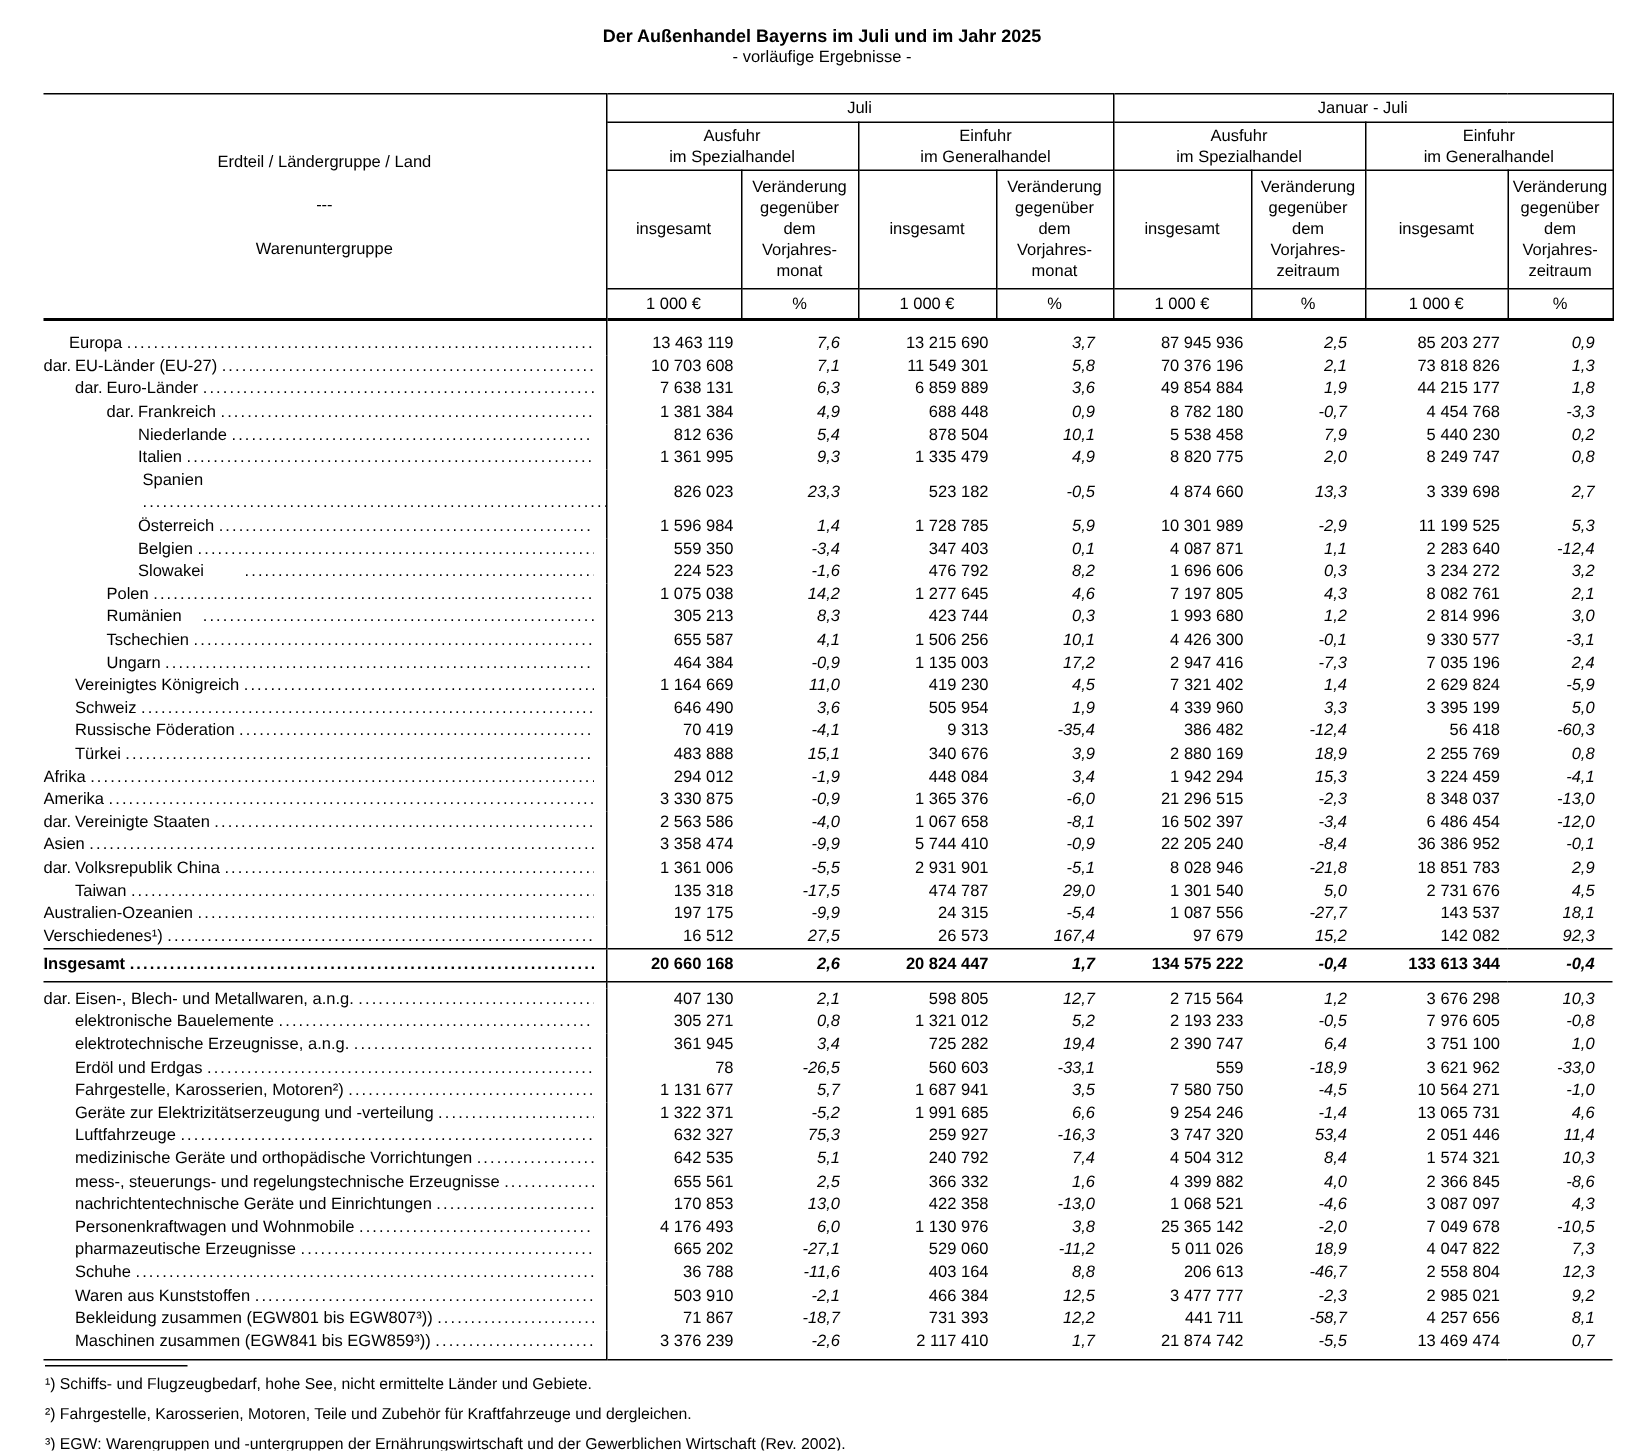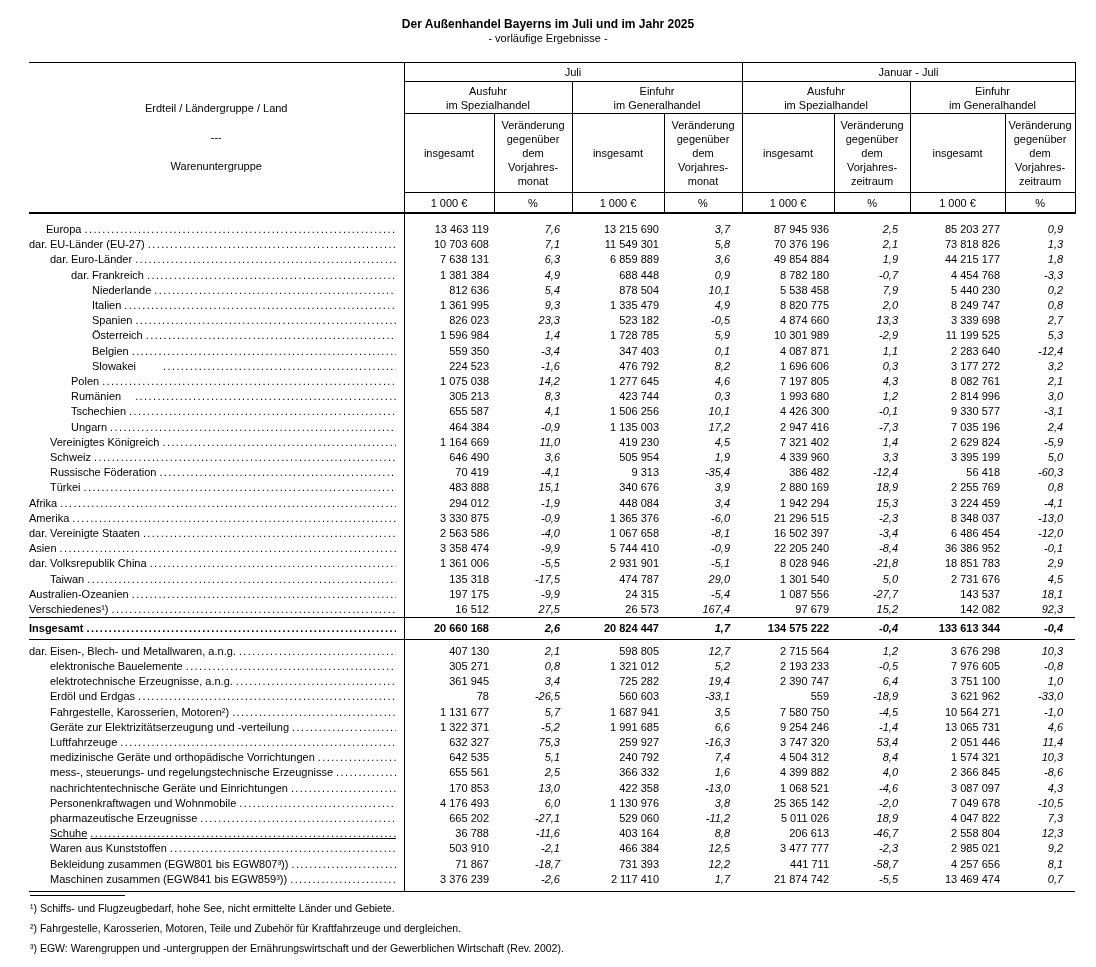--- a/index.html
+++ b/index.html
@@ -215,21 +215,21 @@
         <td class="pct">9,3</td>
         <td class="val">1 335 479</td>
         <td class="pct">4,9</td>
         <td class="val">8 820 775</td>
         <td class="pct">2,0</td>
         <td class="val">8 249 747</td>
         <td class="pct">0,8</td>
       </tr>
       <tr class="data-row">
         <td class="lbl">
-          <div class="lblwrap" style="padding-left: 63px;">
+          <div class="lblwrap" style="padding-left: 63px; flex-direction: column;">
             <span class="txt">Spanien</span>
             <span class="dots"></span>
           </div>
         </td>
         <td class="val">826 023</td>
         <td class="pct">23,3</td>
         <td class="val">523 182</td>
         <td class="pct">-0,5</td>
         <td class="val">4 874 660</td>
         <td class="pct">13,3</td>
@@ -274,21 +274,21 @@
             <span class="txt">Slowakei</span>
             <span class="dots"></span>
           </div>
         </td>
         <td class="val">224 523</td>
         <td class="pct">-1,6</td>
         <td class="val">476 792</td>
         <td class="pct">8,2</td>
         <td class="val">1 696 606</td>
         <td class="pct">0,3</td>
-        <td class="val">3 177 272</td>
+        <td class="val">3 234 272</td>
         <td class="pct">3,2</td>
       </tr>
       <tr class="data-row">
         <td class="lbl">
           <div class="lblwrap" style="padding-left: 42px;">
             <span class="txt">Polen</span>
             <span class="dots"></span>
           </div>
         </td>
         <td class="val">1 075 038</td>
@@ -750,21 +750,21 @@
         <td class="pct">-27,1</td>
         <td class="val">529 060</td>
         <td class="pct">-11,2</td>
         <td class="val">5 011 026</td>
         <td class="pct">18,9</td>
         <td class="val">4 047 822</td>
         <td class="pct">7,3</td>
       </tr>
       <tr class="data-row">
         <td class="lbl">
-          <div class="lblwrap" style="padding-left: 21px; text-decoration: underline;">
+          <div class="lblwrap" style="padding-left: 21px;">
             <span class="txt">Schuhe</span>
             <span class="dots"></span>
           </div>
         </td>
         <td class="val">36 788</td>
         <td class="pct">-11,6</td>
         <td class="val">403 164</td>
         <td class="pct">8,8</td>
         <td class="val">206 613</td>
         <td class="pct">-46,7</td>

